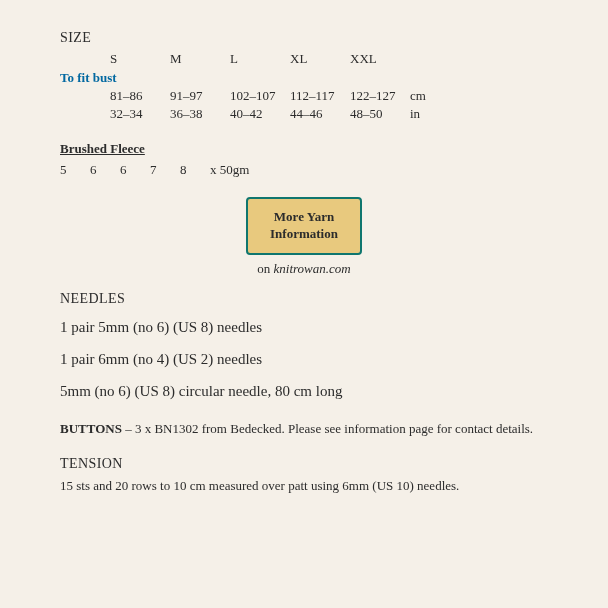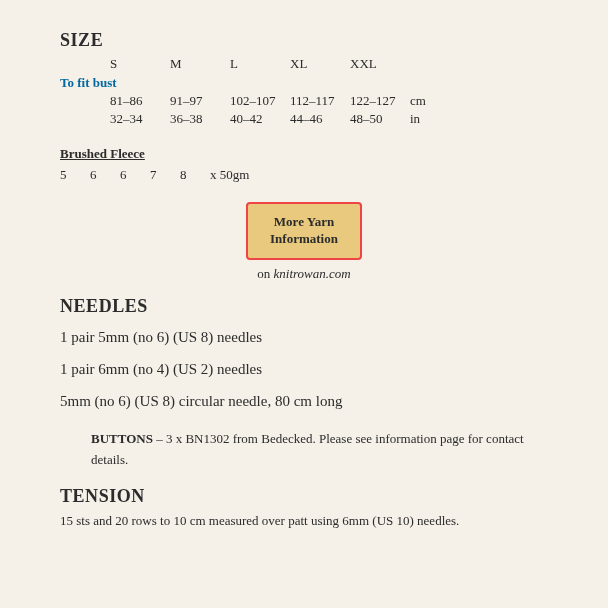--- a/index.html
+++ b/index.html
@@ -7,22 +7,22 @@
       background: #f5f0e8;
       font-family: Georgia, 'Times New Roman', serif;
       font-size: 13px;
       color: #2c2c2c;
       width: 608px;
       min-height: 608px;
       padding: 30px 60px;
     }
     .section { margin-bottom: 18px; }
     .section-title {
-      font-weight: bold;
-      font-size: 18px;
+      font-weight: normal;
+      font-size: 14px;
       margin-bottom: 4px;
       letter-spacing: 0.03em;
     }
     .size-table {
       border-collapse: collapse;
       margin-top: 2px;
       margin-bottom: 4px;
     }
     .size-table td {
       padding: 1px 8px 1px 0;
@@ -66,21 +66,21 @@
       margin-top: 2px;
       color: #2c2c2c;
     }
     .btn-container {
       display: flex;
       justify-content: center;
       margin: 14px 0 6px 0;
     }
     .more-yarn-btn {
       background: #e8c97e;
-      border: 2px solid #ef4444;
+      border: 2px solid #0f766e;
       border-radius: 4px;
       padding: 10px 22px;
       text-align: center;
       font-family: Georgia, serif;
       font-size: 13px;
       font-weight: bold;
       color: #2c2c2c;
       cursor: pointer;
       line-height: 1.3;
     }
@@ -90,21 +90,21 @@
       margin-bottom: 14px;
       color: #2c2c2c;
     }
     .on-website em {
       font-style: italic;
       color: #2c2c2c;
     }
     .needles-section { margin-bottom: 16px; }
     .needles-section p { font-size: 15px; line-height: 1.6; margin-top: 8px; }
     .buttons-section { margin-bottom: 16px; }
-    .buttons-section p { font-size: 13px; line-height: 1.6; margin-left: 31px; }
+    .buttons-section p { font-size: 13px; line-height: 1.6; }
     .tension-section p { font-size: 13px; line-height: 1.6; }
     .to-fit-label {
       font-size: 13px;
       padding-right: 8px;
     }
   </style>
 </head>
 <body>
 
 <div class="section">

